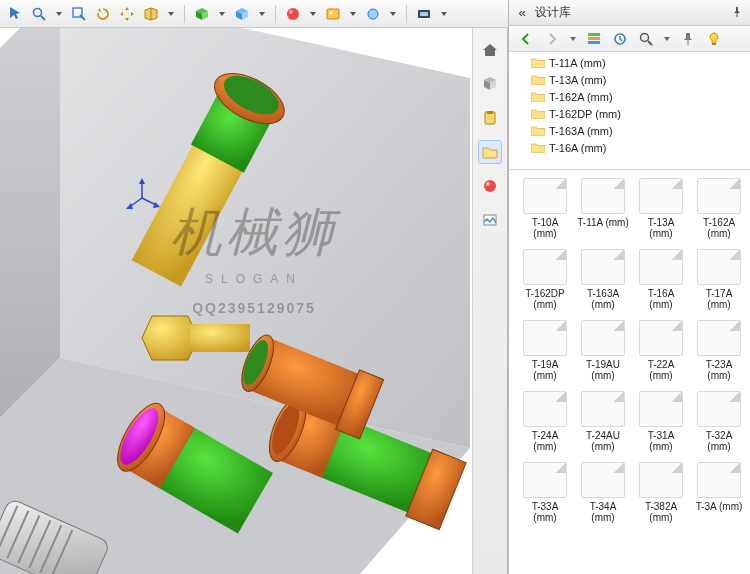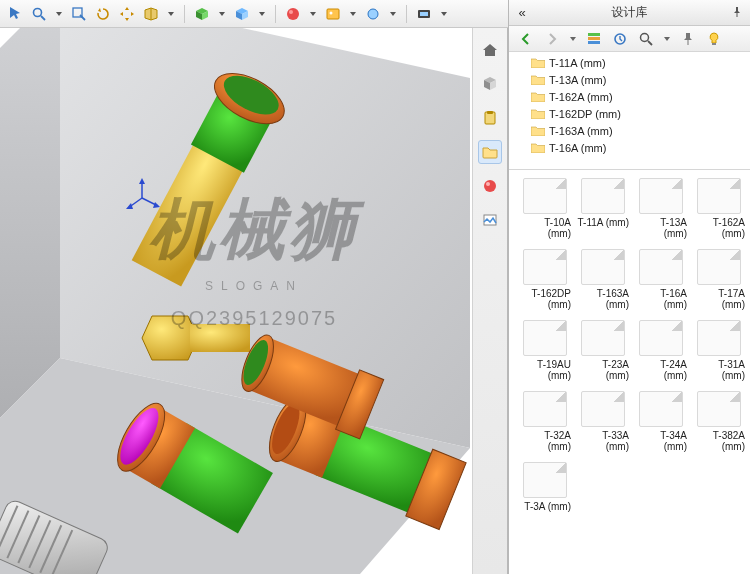--- a/index.html
+++ b/index.html
@@ -22,23 +22,23 @@
   
   .viewport {
     position: absolute; left: 0; top: 28px; width: 508px; height: 546px;
     background: #ffffff; overflow: hidden;
   }
   .viewport .wm {
     position:absolute; left:50%; top:42%; transform:translate(-50%,-50%);
     text-align:center; color:rgba(0,0,0,0.28); pointer-events:none;
     font-family: "Microsoft YaHei", Arial, sans-serif;
   }
-  .viewport .wm .big { font-size:66px; font-weight:700; font-style:italic; letter-spacing:4px; white-space:nowrap;}
+  .viewport .wm .big { font-size:52px; font-weight:400; font-style:italic; letter-spacing:4px; white-space:nowrap;}
   .viewport .wm .sl { font-size:12px; letter-spacing:8px; margin-top:4px;}
-  .viewport .wm .qq { font-size:20px; letter-spacing:2px; margin-top:14px;}
+  .viewport .wm .qq { font-size:14px; letter-spacing:2px; margin-top:14px;font-weight:bold;}
 
   
   .taskstrip {
     position:absolute; left:472px; top:28px; width:36px; height:546px;
     background:linear-gradient(#f3f3f3,#e8e8e8);
     border-right:1px solid #b8b8b8; border-left:1px solid #d2d2d2;
     display:flex; flex-direction:column; align-items:center; padding-top:10px; gap:10px;
   }
   .ts-btn { width:24px; height:24px; border:1px solid transparent; border-radius:3px;
     display:flex; align-items:center; justify-content:center; cursor:pointer;}
@@ -49,21 +49,21 @@
   .rpanel {
     position:absolute; left:508px; top:0; width:242px; height:574px;
     background:#f7f7f7; border-left:1px solid #b8b8b8;
     display:flex; flex-direction:column;
   }
   .rhead {
     height:26px; background:linear-gradient(#fbfbfb,#e6e6e6);
     border-bottom:1px solid #c9c9c9; display:flex; align-items:center;
   }
   .rhead .back { width:26px; text-align:center; cursor:pointer; font-size:13px; color:#333;}
-  .rhead .title { flex:1; text-align:center; font-size:12px; color:#333;}
+  .rhead .title { flex:1; text-align:left; font-size:12px; color:#333;}
   .rhead .pin { width:26px; text-align:center; cursor:pointer;}
   .rhead .pin svg{width:12px;height:12px;}
 
   .rtb {
     height:26px; background:linear-gradient(#fbfbfb,#ececec);
     border-bottom:1px solid #d6d6d6; display:flex; align-items:center; gap:8px; padding:0 8px;
   }
   .rtb-icon { width:18px; height:18px; display:flex; align-items:center; justify-content:center; cursor:pointer;}
   .rtb-icon svg{width:16px;height:16px;}
   .rtb-dd { width:8px; display:flex; align-items:center; justify-content:center;}
@@ -84,21 +84,21 @@
   .tile { width:52px; cursor:pointer; }
   .tile .thumb {
     width:44px; height:36px; margin:0 auto;
     background:#fafafa; border:1px solid #d9d9d9; border-radius:2px;
     position:relative;
   }
   .tile .thumb:before{
     content:""; position:absolute; right:0; top:0; width:10px; height:10px;
     background:linear-gradient(135deg,#fafafa 49%, #d0d0d0 50%);
   }
-  .tile .lbl { font-size:10px; line-height:11px; color:#222; text-align:right;
+  .tile .lbl { font-size:10px; line-height:11px; color:#222; text-align:center;
     margin-top:3px; word-break:break-word; }
 
   
   .triad { position:absolute; left:122px; top:150px; pointer-events:none;}
 </style>
 </head>
 <body>
 
 <div class="app">
 
@@ -460,29 +460,41 @@
           <div class="tile">
             <div class="thumb"></div>
             <div class="lbl">T-16A (mm)</div>
           </div>
           <div class="tile">
             <div class="thumb"></div>
             <div class="lbl">T-17A (mm)</div>
           </div>
           <div class="tile">
             <div class="thumb"></div>
+            <div class="lbl">T-19A (mm)</div>
+          </div>
+          <div class="tile">
+            <div class="thumb"></div>
             <div class="lbl">T-19AU (mm)</div>
           </div>
           <div class="tile">
             <div class="thumb"></div>
+            <div class="lbl">T-22A (mm)</div>
+          </div>
+          <div class="tile">
+            <div class="thumb"></div>
             <div class="lbl">T-23A (mm)</div>
           </div>
           <div class="tile">
             <div class="thumb"></div>
             <div class="lbl">T-24A (mm)</div>
+          </div>
+          <div class="tile">
+            <div class="thumb"></div>
+            <div class="lbl">T-24AU (mm)</div>
           </div>
           <div class="tile">
             <div class="thumb"></div>
             <div class="lbl">T-31A (mm)</div>
           </div>
           <div class="tile">
             <div class="thumb"></div>
             <div class="lbl">T-32A (mm)</div>
           </div>
           <div class="tile">

